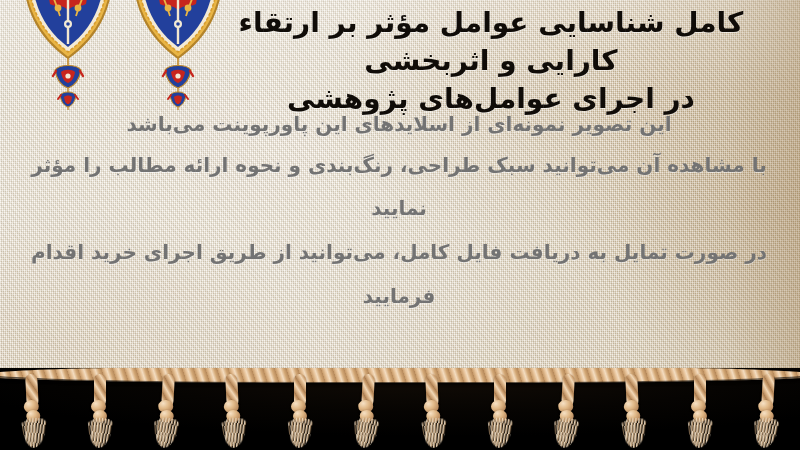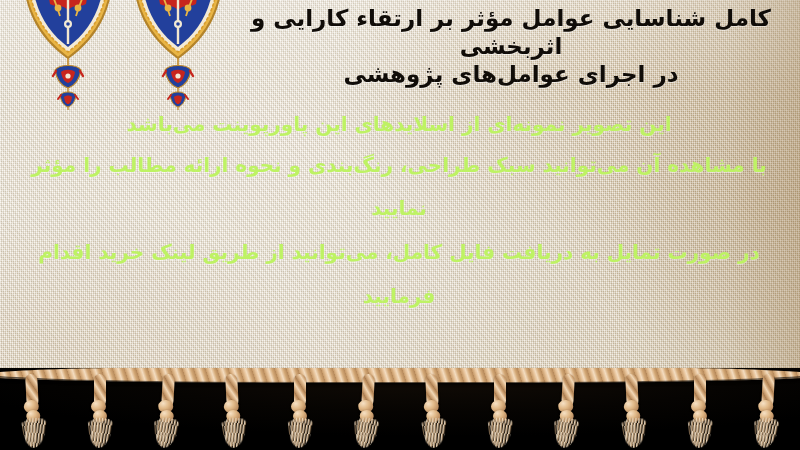--- a/index.html
+++ b/index.html
@@ -158,40 +158,40 @@
     left: 0;
     top: 0;
     width: 240px;
     height: 110px;
     pointer-events: none;
   }
 
   
   .title-block {
     position: absolute;
-    right: 8px;
+    right: 28px;
     top: 4px;
     width: 562px;
     text-align: center;
     direction: rtl;
     color: #100c08;
-    font-size: 23px;
+    font-size: 28px;
     font-weight: 700;
-    line-height: 28px;
+    line-height: 38px;
     letter-spacing: 0px;
     text-shadow: 0 1px 0 rgba(255,255,255,0.42);
   }
   .body-block {
     position: absolute;
     right: 10px;
     top: 104px;
     width: 782px;
     text-align: center;
     direction: rtl;
-    color: #bef264;
+    color: #737373;
     text-shadow: 0 1px 0 rgba(255,255,255,0.40);
   }
   .body-line {
     display: block;
     font-weight: 700;
   }
   .body-line.l1 { font-size: 20px; line-height: 40px; }
   .body-line.l2 { font-size: 20px; line-height: 43px; }
   .body-line.l3 { font-size: 20px; line-height: 44px; }
 </style>
@@ -273,21 +273,21 @@
   </div>
 
   <div class="title-block">
     <div>کامل شناسایی عوامل مؤثر بر ارتقاء کارایی و اثربخشی</div>
     <div>در اجرای عوامل‌های پژوهشی</div>
   </div>
 
   <div class="body-block">
     <span class="body-line l1">این تصویر نمونه‌ای از اسلایدهای این پاورپوینت می‌باشد</span>
     <span class="body-line l2">با مشاهده آن می‌توانید سبک طراحی، رنگ‌بندی و نحوه ارائه مطالب را مؤثر نمایید</span>
-    <span class="body-line l3">در صورت تمایل به دریافت فایل کامل، می‌توانید از طریق لینک خرید اقدام فرمایید</span>
+    <span class="body-line l3">در صورت تمایل به دریافت فایل کامل، می‌توانید از طریق اجرای خرید اقدام فرمایید</span>
   </div>
 
   <div class="fringe-band">
     <div class="rope-edge behind"></div>
     <div class="rope-edge"></div>
     <div id="tassel-host">
         <div class="tassel" style="left: 20.3px; transform: rotate(-3deg);">
           <div class="knot-col"></div>
           <div class="knot k1"></div>
           <div class="knot k2"></div>

